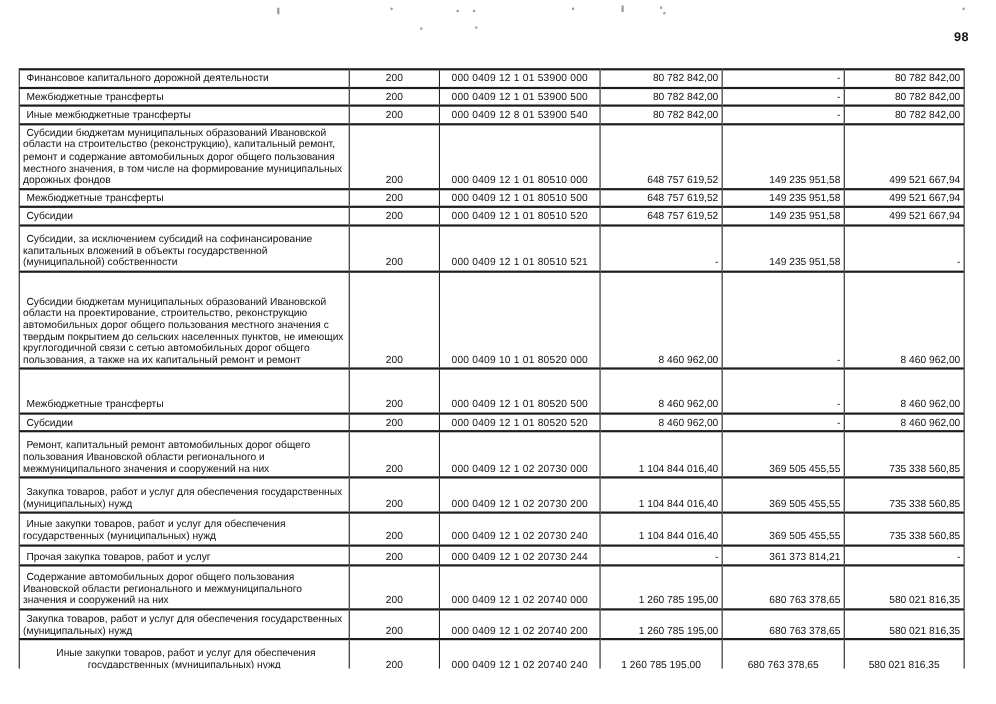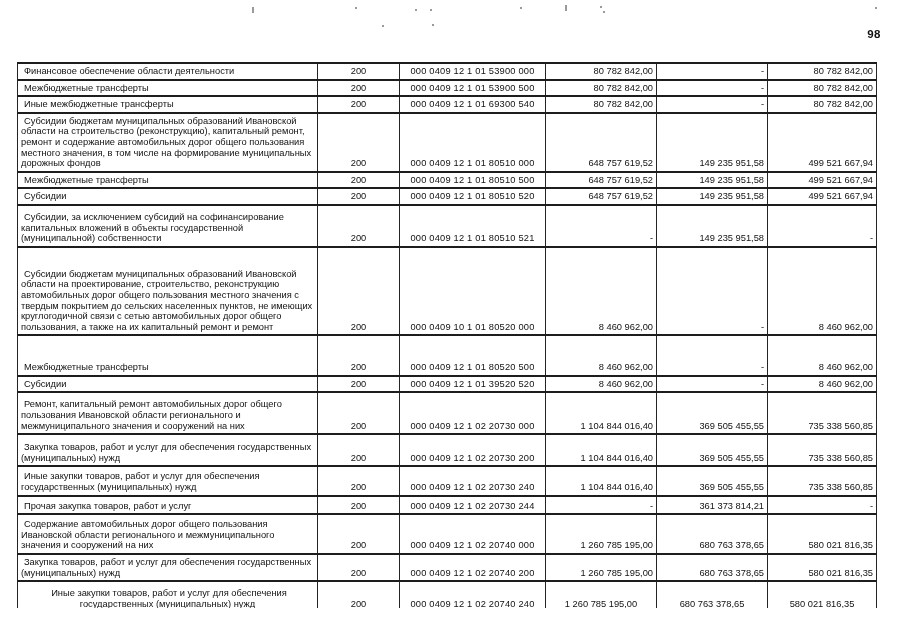--- a/index.html
+++ b/index.html
@@ -78,39 +78,39 @@
     <colgroup>
       <col style="width:300px">
       <col style="width:82px">
       <col style="width:146px">
       <col style="width:111px">
       <col style="width:111px">
       <col style="width:109px">
     </colgroup>
     <tbody id="rows-body">
         <tr>
-      <td class="c-desc">Финансовое обеспечение области деятельности</td>
+      <td class="c-desc">Финансовое капитального дорожной деятельности</td>
       <td class="c-kvr">200</td>
       <td class="c-code">000 0409 12 1 01 53900 000</td>
       <td class="c-num">80 782 842,00</td>
       <td class="c-num">-</td>
       <td class="c-num">80 782 842,00</td>
     </tr>
         <tr>
       <td class="c-desc">Межбюджетные трансферты</td>
       <td class="c-kvr">200</td>
       <td class="c-code">000 0409 12 1 01 53900 500</td>
       <td class="c-num">80 782 842,00</td>
       <td class="c-num">-</td>
       <td class="c-num">80 782 842,00</td>
     </tr>
         <tr>
       <td class="c-desc">Иные межбюджетные трансферты</td>
       <td class="c-kvr">200</td>
-      <td class="c-code">000 0409 12 1 01 69300 540</td>
+      <td class="c-code">000 0409 12 8 01 53900 540</td>
       <td class="c-num">80 782 842,00</td>
       <td class="c-num">-</td>
       <td class="c-num">80 782 842,00</td>
     </tr>
         <tr>
       <td class="c-desc">Субсидии бюджетам муниципальных образований Ивановской области на строительство (реконструкцию), капитальный ремонт, ремонт и содержание автомобильных дорог общего пользования местного значения, в том числе на формирование муниципальных дорожных фондов</td>
       <td class="c-kvr">200</td>
       <td class="c-code">000 0409 12 1 01 80510 000</td>
       <td class="c-num">648 757 619,52</td>
       <td class="c-num">149 235 951,58</td>
@@ -152,21 +152,21 @@
       <td class="c-desc">Межбюджетные трансферты</td>
       <td class="c-kvr">200</td>
       <td class="c-code">000 0409 12 1 01 80520 500</td>
       <td class="c-num">8 460 962,00</td>
       <td class="c-num">-</td>
       <td class="c-num">8 460 962,00</td>
     </tr>
         <tr>
       <td class="c-desc">Субсидии</td>
       <td class="c-kvr">200</td>
-      <td class="c-code">000 0409 12 1 01 39520 520</td>
+      <td class="c-code">000 0409 12 1 01 80520 520</td>
       <td class="c-num">8 460 962,00</td>
       <td class="c-num">-</td>
       <td class="c-num">8 460 962,00</td>
     </tr>
         <tr>
       <td class="c-desc">Ремонт, капитальный ремонт автомобильных дорог общего пользования Ивановской области регионального и межмуниципального значения и сооружений на них</td>
       <td class="c-kvr">200</td>
       <td class="c-code">000 0409 12 1 02 20730 000</td>
       <td class="c-num">1 104 844 016,40</td>
       <td class="c-num">369 505 455,55</td>

